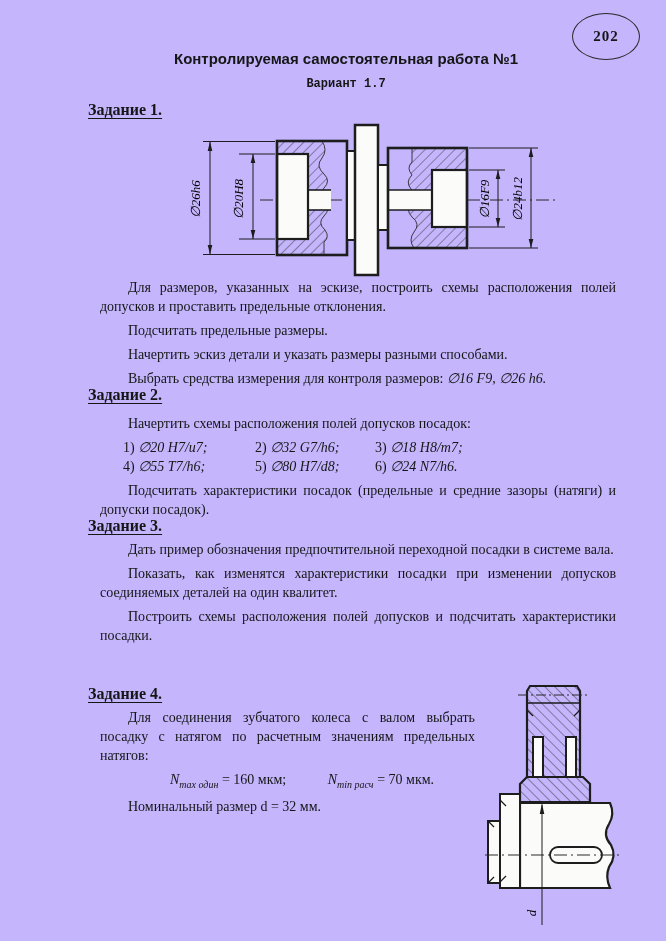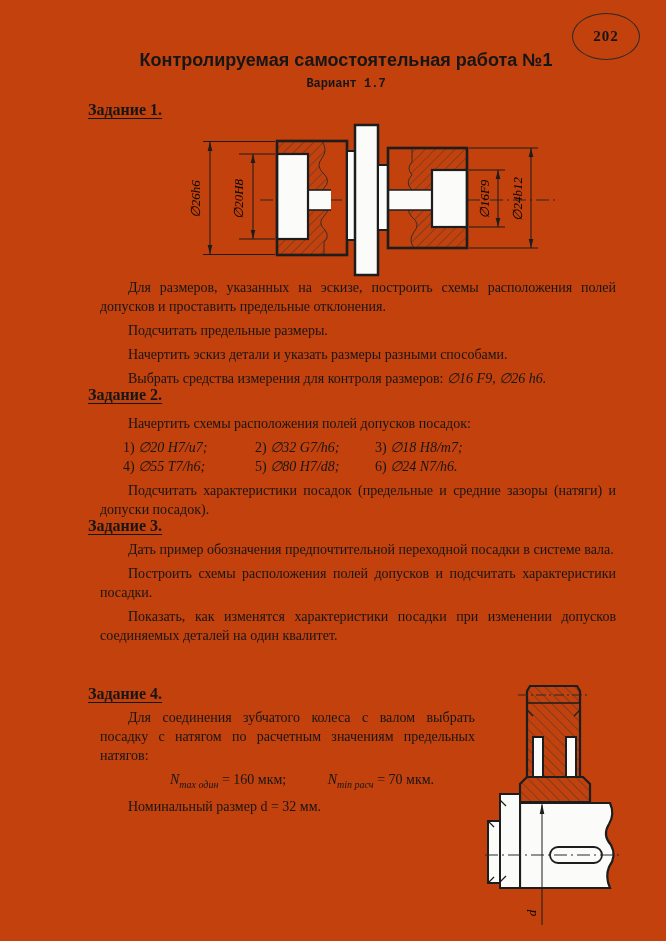--- a/index.html
+++ b/index.html
@@ -1,30 +1,30 @@
 <!DOCTYPE html>
 <html><head>
 <meta charset="utf-8">
 <style>
   html,body{margin:0;padding:0;}
   body{background:#e8e8e8;}
   #page{
-    position:relative;width:666px;height:941px;background:#c2410c;
+    position:relative;width:666px;height:941px;background:#c4b5fd;
     font-family:"Liberation Serif", serif;color:#161616;overflow:hidden;
     box-shadow:0 0 4px rgba(0,0,0,.3);
   }
   .abs{position:absolute;}
   .pagenum{
     left:572px;top:13px;width:66px;height:45px;border:1.6px solid #2a2a2a;
     border-radius:50%;display:flex;align-items:center;justify-content:center;
     font-weight:bold;font-size:15px;letter-spacing:1px;
   }
   .title{
     left:26px;top:50px;width:640px;text-align:center;
-    font-family:"Liberation Sans", sans-serif;font-weight:bold;font-size:18px;
+    font-family:"Liberation Sans", sans-serif;font-weight:bold;font-size:15px;
   }
   .subtitle{
     left:26px;top:77px;width:640px;text-align:center;
     font-family:Liberation Mono, monospace;font-weight:bold;font-size:12px;
   }
   .task-h{
     left:88px;font-weight:bold;font-size:16px;text-decoration:underline;
     text-underline-offset:3px;
   }
   .block{left:95px;width:526px;font-size:14px;line-height:19px;}
@@ -145,22 +145,22 @@
       <span class="it c1"><span>4) </span><i>∅55 T7/h6;</i></span>
       <span class="it c2"><span>5) </span><i>∅80 H7/d8;</i></span>
       <span class="it c3"><span>6) </span><i>∅24 N7/h6.</i></span>
     </div>
     <p>Подсчитать характеристики посадок (предельные и средние зазоры (натяги) и допуски посадок).</p>
   </div>
 
   <div class="abs task-h" style="top:517px">Задание 3.</div>
   <div class="abs block" style="top:535px">
     <p>Дать пример обозначения предпочтительной переходной посадки в системе вала.</p>
+    <p>Показать, как изменятся характеристики посадки при изменении допусков соединяемых деталей на один квалитет.</p>
     <p>Построить схемы расположения полей допусков и подсчитать характеристики посадки.</p>
-    <p>Показать, как изменятся характеристики посадки при изменении допусков соединяемых деталей на один квалитет.</p>
   </div>
 
   <div class="abs task-h" style="top:685px">Задание 4.</div>
   <div class="abs block narrow" style="top:703px">
     <p>Для соединения зубчатого колеса с валом выбрать посадку с натягом по расчетным значениям предельных натягов:</p>
     <div class="formula">
       <span><i>N</i><sub>max один</sub><span> = 160 мкм;</span></span>
       <span class="fgap"><i>N</i><sub>min расч</sub><span> = 70 мкм.</span></span>
     </div>
     <p class="p-after">Номинальный размер d = 32 мм.</p>

